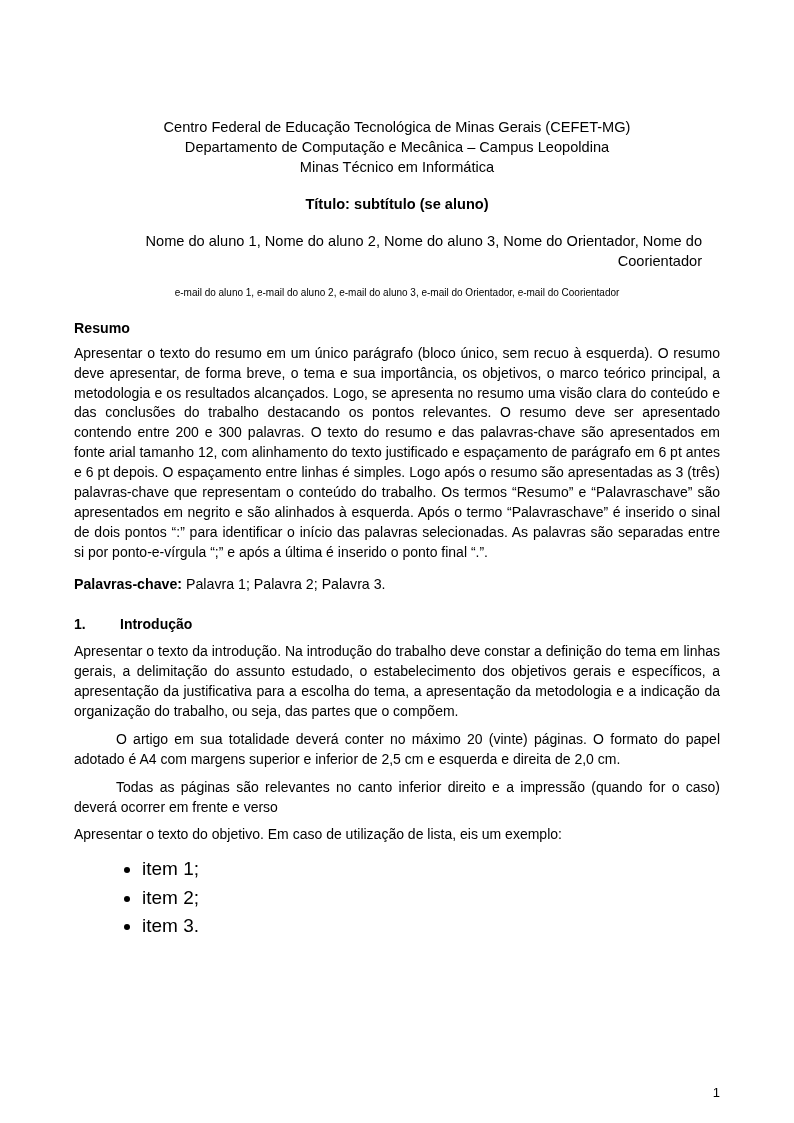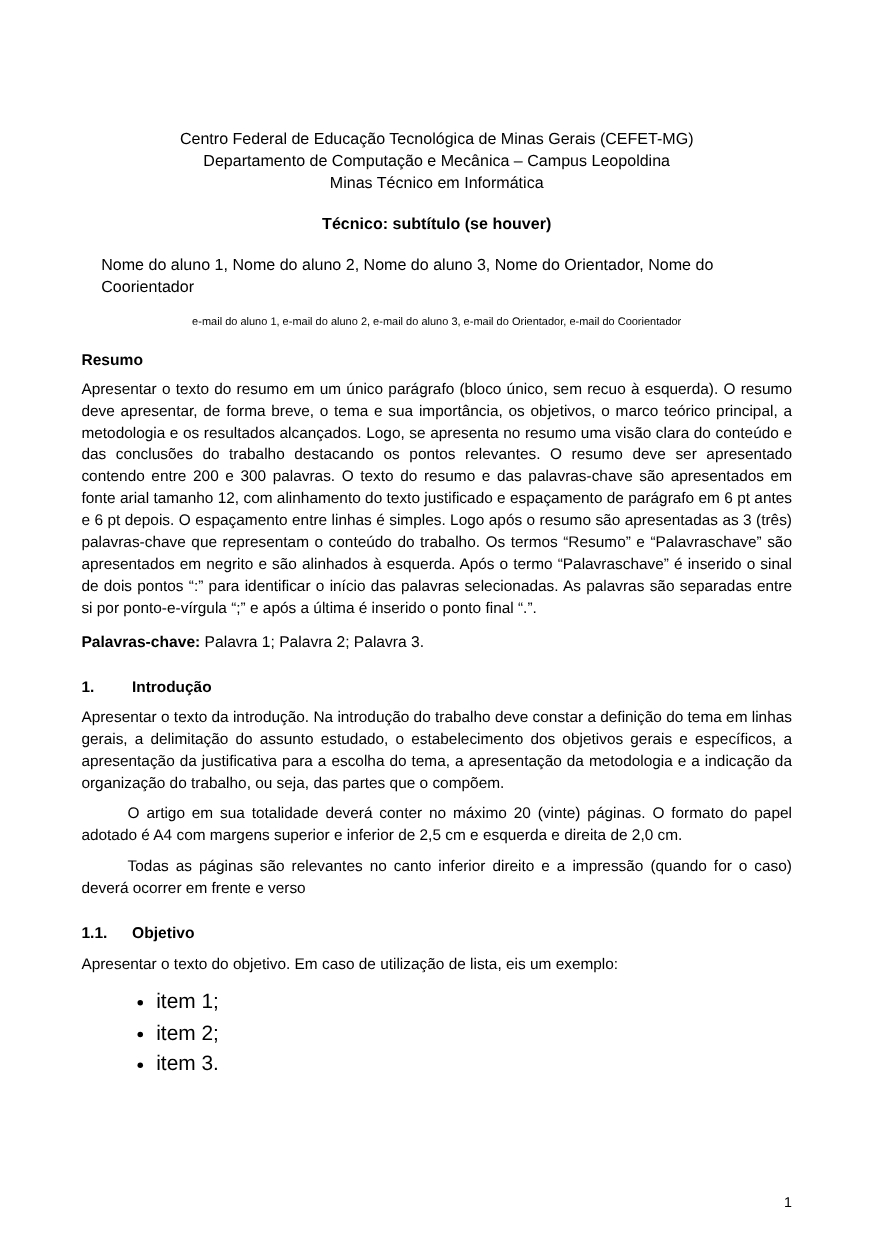--- a/index.html
+++ b/index.html
@@ -32,21 +32,21 @@
   .header-block div {
     white-space: nowrap;
   }
   .doc-title {
     text-align: center;
     font-size: 14.6px;
     font-weight: bold;
     margin-top: 19px;
   }
   .authors {
-    text-align: left;
+    text-align: right;
     font-size: 14.6px;
     line-height: 1.35;
     margin-top: 20px;
     padding: 0 18px;
   }
   .emails {
     text-align: center;
     font-size: 10px;
     margin-top: 15px;
   }
@@ -116,43 +116,40 @@
 <body>
 
 <div class="page">
 
   <div class="header-block">
     <div>Centro Federal de Educação Tecnológica de Minas Gerais (CEFET-MG)</div>
     <div>Departamento de Computação e Mecânica – Campus Leopoldina</div>
     <div>Minas Técnico em Informática</div>
   </div>
 
-  <div class="doc-title">Técnico: subtítulo (se houver)</div>
+  <div class="doc-title">Título: subtítulo (se aluno)</div>
 
   <div class="authors">Nome do aluno 1, Nome do aluno 2, Nome do aluno 3, Nome do Orientador, Nome do Coorientador</div>
 
   <div class="emails">e-mail do aluno 1, e-mail do aluno 2, e-mail do aluno 3, e-mail do Orientador, e-mail do Coorientador</div>
 
   <div class="section-head">Resumo</div>
 
   <p class="body-text">Apresentar o texto do resumo em um único parágrafo (bloco único, sem recuo à esquerda). O resumo deve apresentar, de forma breve, o tema e sua importância, os objetivos, o marco teórico principal, a metodologia e os resultados alcançados. Logo, se apresenta no resumo uma visão clara do conteúdo e das conclusões do trabalho destacando os pontos relevantes. O resumo deve ser apresentado contendo entre 200 e 300 palavras. O texto do resumo e das palavras-chave são apresentados em fonte arial tamanho 12, com alinhamento do texto justificado e espaçamento de parágrafo em 6 pt antes e 6 pt depois. O espaçamento entre linhas é simples. Logo após o resumo são apresentadas as 3 (três) palavras-chave que representam o conteúdo do trabalho.   Os termos “Resumo” e “Palavraschave” são apresentados em negrito e são alinhados à esquerda. Após o termo “Palavraschave” é inserido o sinal de dois pontos “:” para identificar o início das palavras selecionadas. As palavras são separadas entre si por ponto-e-vírgula “;” e após a última é inserido o ponto final “.”.</p>
 
   <p class="keywords"><b>Palavras-chave:</b><span> Palavra 1; Palavra 2; Palavra 3.</span></p>
 
   <div class="numbered-head">
     <span class="num">1.</span><span>Introdução</span>
   </div>
 
   <p class="body-text">Apresentar o texto da introdução.  Na introdução do trabalho deve constar a definição do tema em linhas gerais, a delimitação do assunto estudado, o estabelecimento dos objetivos gerais e específicos, a apresentação da justificativa para a escolha do tema, a apresentação da metodologia e a indicação da organização do trabalho, ou seja, das partes que o compõem.</p>
   <p class="body-text indent">O artigo em sua totalidade deverá conter no máximo 20 (vinte) páginas.  O formato do papel adotado é A4 com margens superior e inferior de 2,5 cm e esquerda e direita de 2,0 cm.</p>
   <p class="body-text indent">Todas as páginas são relevantes no canto inferior direito e a impressão (quando for o caso) deverá ocorrer em frente e verso</p>
 
-  <div class="sub-head">
-    <span class="num">1.1.</span><span>Objetivo</span>
-  </div>
 
   <p class="body-text tight">Apresentar o texto do objetivo.  Em caso de utilização de lista, eis um exemplo:</p>
 
   <ul class="bullets">
     <li>item 1;</li>
     <li>item 2;</li>
     <li>item 3.</li>
   </ul>
 
   <div class="page-number">1</div>

